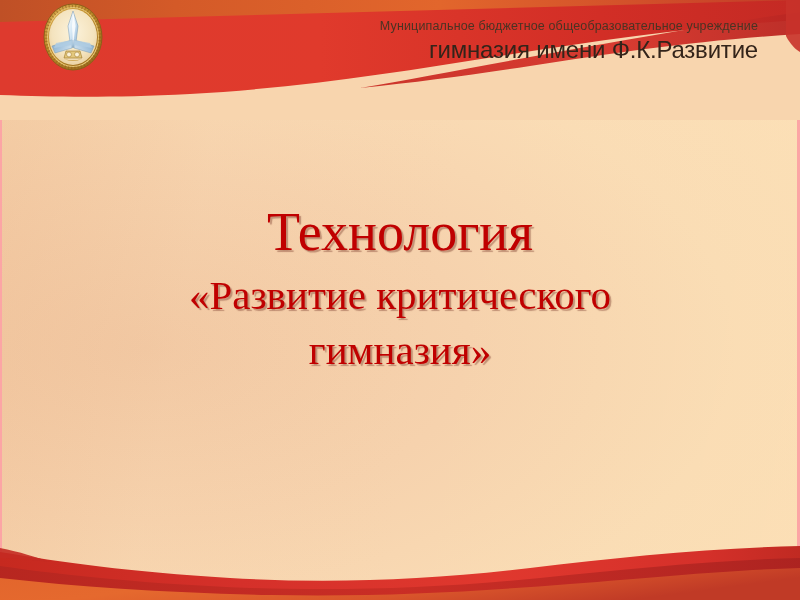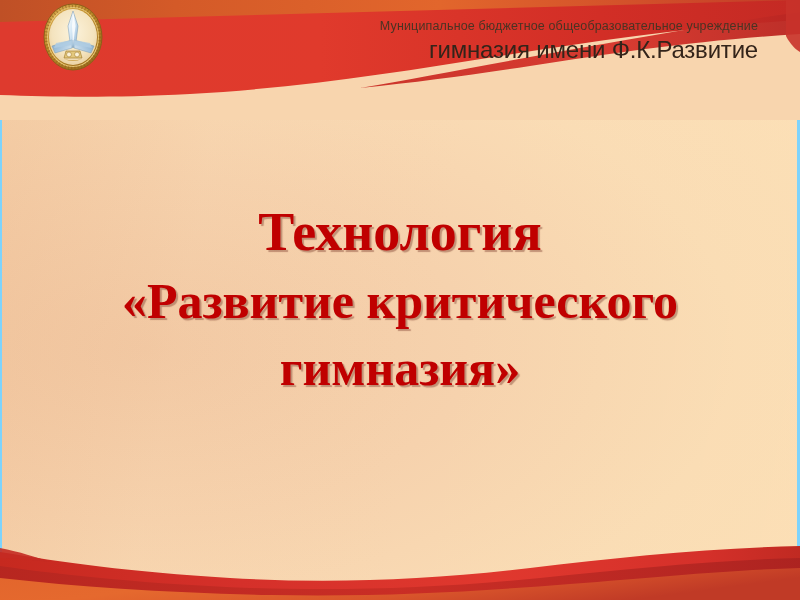--- a/index.html
+++ b/index.html
@@ -10,21 +10,21 @@
   }
   body {
     font-family: "Liberation Sans", sans-serif;
   }
 
   #slide {
     position: relative;
     width: 800px;
     height: 600px;
     overflow: hidden;
-    background: #7dd3fc;
+    background: #fca5a5;
     box-sizing: border-box;
   }
 
   
   .slide-canvas {
     position: absolute;
     left: 2px;
     top: 0px;
     width: 795px;
     height: 600px;
@@ -109,29 +109,29 @@
   .title-block {
     position: absolute;
     left: 0;
     top: 196px;
     width: 800px;
     text-align: center;
     z-index: 5;
   }
   .title-line {
     font-family: "Liberation Serif", "DejaVu Serif", serif;
-    font-weight: bold;
+    font-weight: normal;
     font-size: 54px;
     line-height: 1.34;
     color: #C00000;
     text-shadow: 2px 2px 1px rgba(120,55,40,0.42);
     white-space: nowrap;
   }
   .title-line.l2, .title-line.l3 {
-    font-size: 50px;
+    font-size: 41px;
   }
 </style>
 </head>
 <body>
 
 <div id="slide">
 
   <div class="slide-canvas"></div>
   <div class="canvas-sheen"></div>
 

